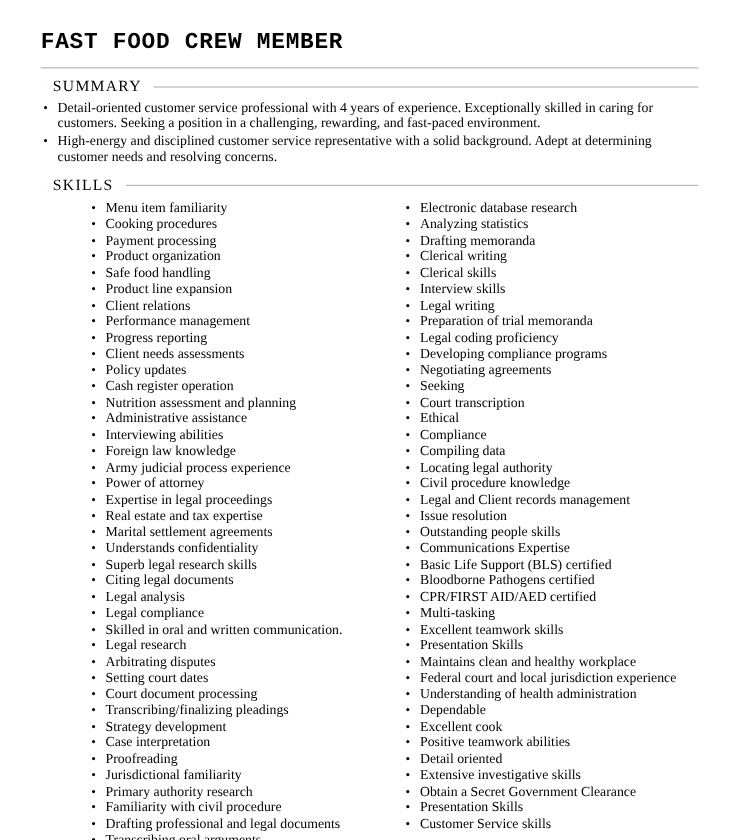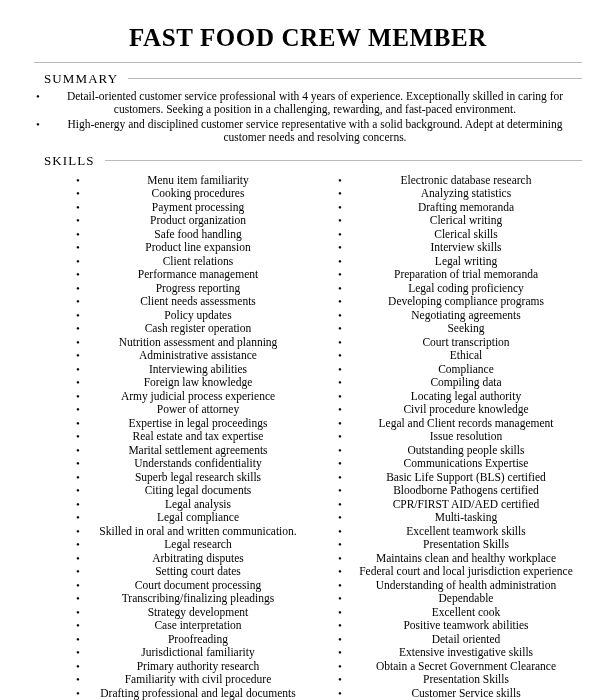--- a/index.html
+++ b/index.html
@@ -15,26 +15,25 @@
     overflow: hidden;
   }
   .page {
     width: 616px;
     height: 700px;
     box-sizing: border-box;
     padding: 18px 34px 0 34px;
     position: relative;
   }
   .doc-title {
-    text-align: center;
-    font-size: 25px;
+    font-size: 19px;
     font-weight: bold;
     letter-spacing: 0.6px;
     margin: 6px 0 10px 0;
-    font-family: Liberation Serif, serif;
+    font-family: Liberation Mono, monospace;
   }
   .rule {
     border: 0;
     border-top: 1px solid #b9b9b9;
     margin: 0 0 0 0;
     height: 0;
   }
   .section {
     margin-top: 0;
   }
@@ -56,21 +55,20 @@
     background: #ffffff;
     padding: 0 10px;
     font-size: 13px;
     letter-spacing: 1.1px;
     font-family: "Liberation Serif", serif;
   }
   ul.bullets {
     list-style: none;
     margin: 2px 0 0 0;
     padding: 0 0 0 0;
-    text-align: center;
   }
   ul.bullets > li {
     position: relative;
     padding-left: 14px;
     font-size: 11.5px;
     line-height: 13.4px;
     margin-bottom: 1px;
     font-family: "Liberation Serif", serif;
   }
   ul.bullets > li::before {

